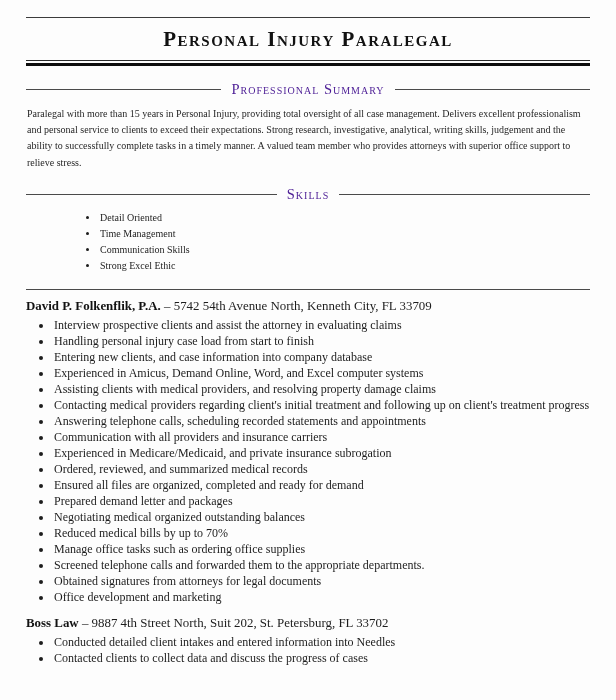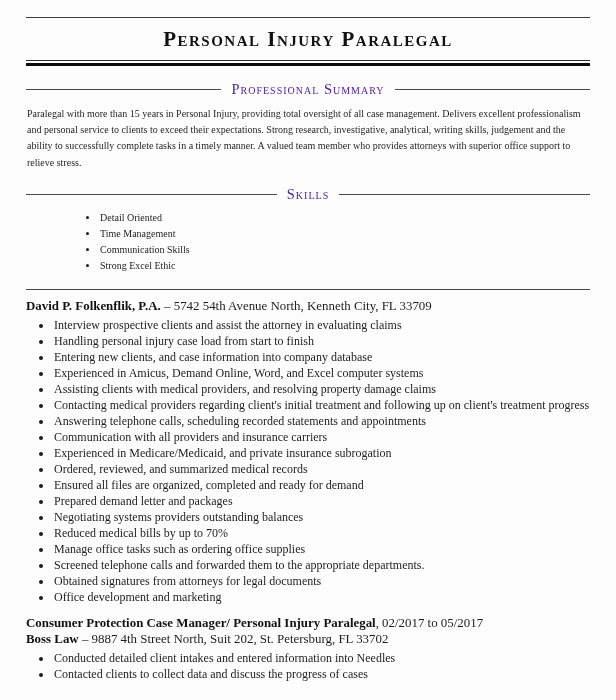--- a/index.html
+++ b/index.html
@@ -152,33 +152,30 @@
           <li>Entering new clients, and case information into company database</li>
           <li>Experienced in Amicus, Demand Online, Word, and Excel computer systems</li>
           <li>Assisting clients with medical providers, and resolving property damage claims</li>
           <li>Contacting medical providers regarding client's initial treatment and following up on client's treatment progress</li>
           <li>Answering telephone calls, scheduling recorded statements and appointments</li>
           <li>Communication with all providers and insurance carriers</li>
           <li>Experienced in Medicare/Medicaid, and private insurance subrogation</li>
           <li>Ordered, reviewed, and summarized medical records</li>
           <li>Ensured all files are organized, completed and ready for demand</li>
           <li>Prepared demand letter and packages</li>
-          <li>Negotiating systems providers outstanding balances</li>
+          <li>Negotiating medical organized outstanding balances</li>
           <li>Reduced medical bills by up to 70%</li>
           <li>Manage office tasks such as ordering office supplies</li>
           <li>Screened telephone calls and forwarded them to the appropriate departments.</li>
           <li>Obtained signatures from attorneys for legal documents</li>
           <li>Office development and marketing</li>
         </ul>
     </div>
 
     <div class="job">
-      <div class="job-line">
-        <span class="b">Consumer Protection Case Manager/ Personal Injury Paralegal</span><span>, 02/2017 to 05/2017</span>
-      </div>
       <div class="job-line">
         <span class="b">Boss Law</span><span> – 9887 4th Street North, Suit 202, St. Petersburg, FL 33702</span>
       </div>
       <ul class="duties">
 
       <li>Conducted detailed client intakes and entered information into Needles</li>
           <li>Contacted clients to collect data and discuss the progress of cases</li>
         </ul>
     </div>
   </section>

